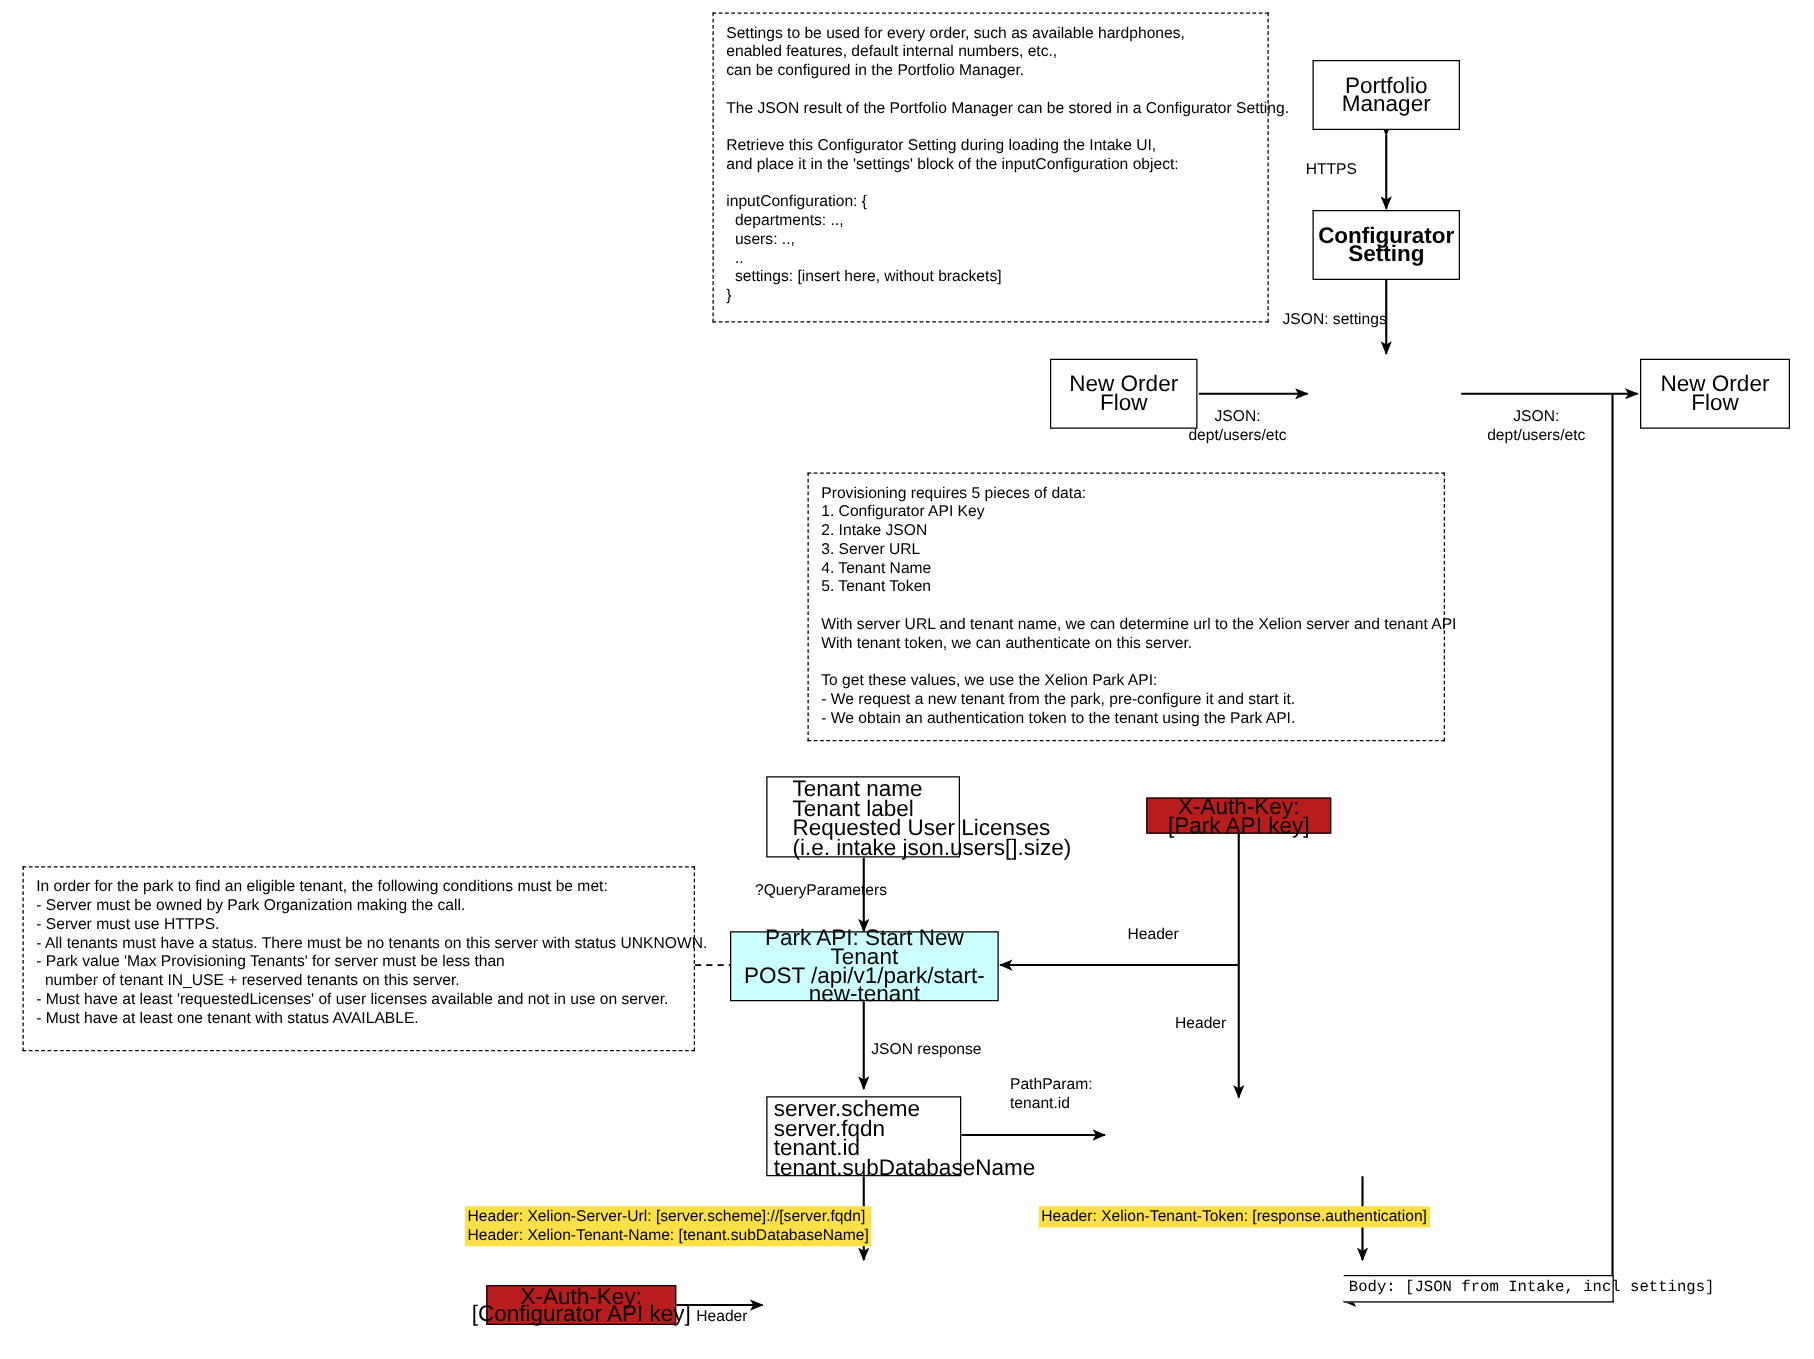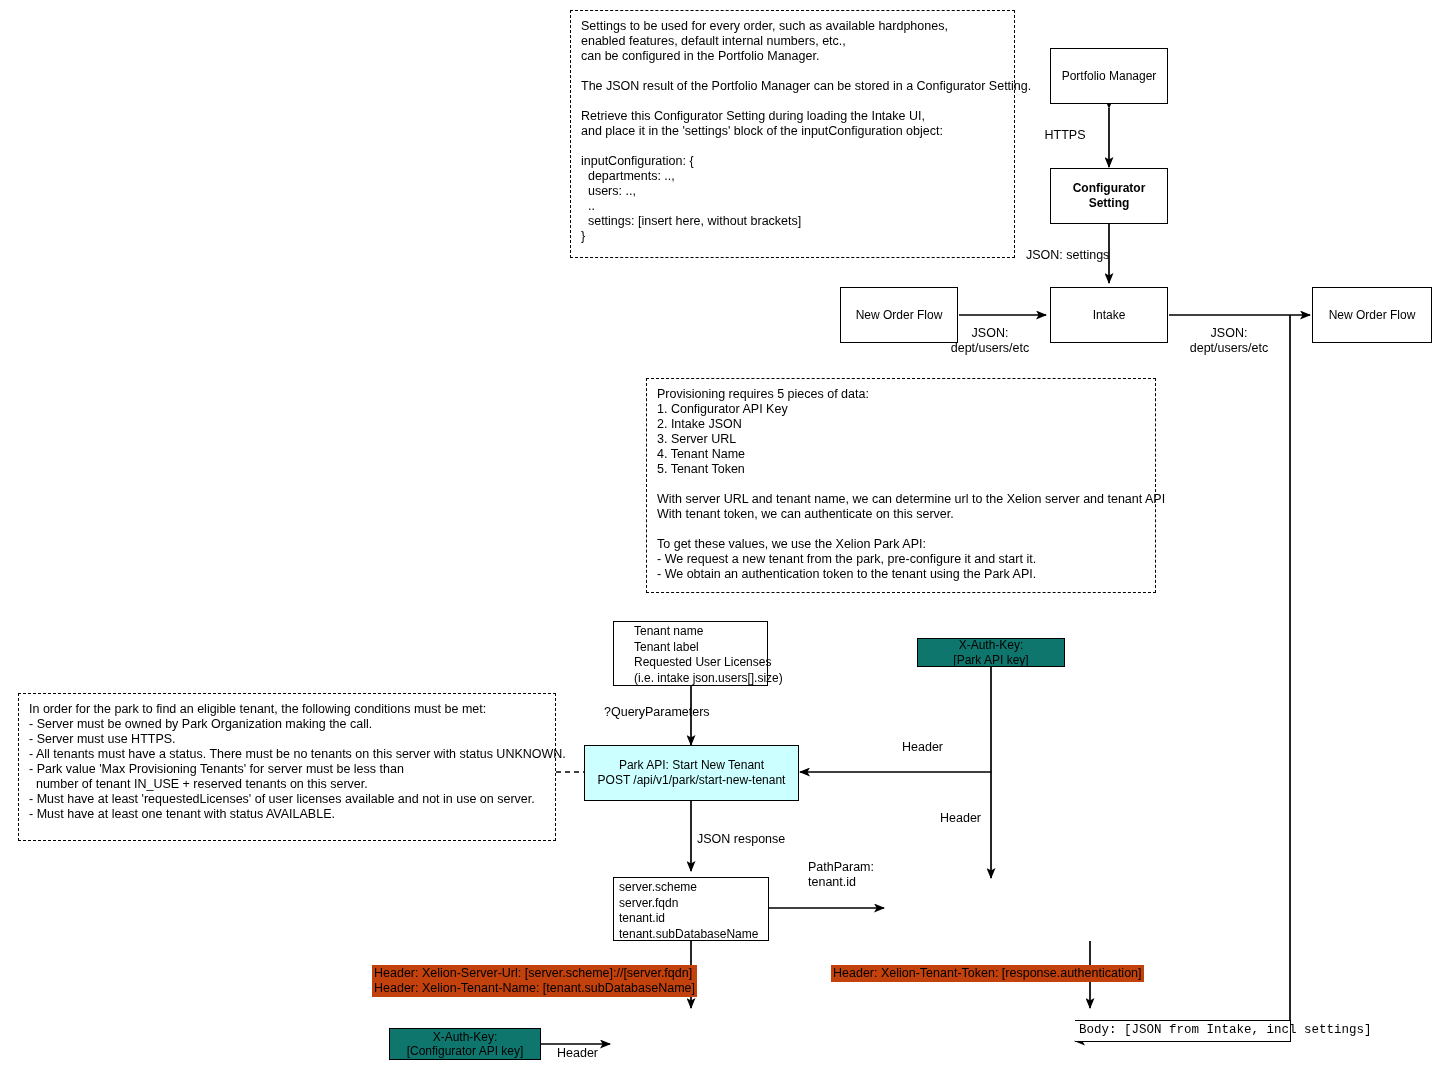--- a/index.html
+++ b/index.html
@@ -2,32 +2,32 @@
 <html><head>
 <meta charset="utf-8">
 <style>
   html,body{margin:0;padding:0;background:#ffffff;}
   body{width:1451px;height:1087px;position:relative;overflow:hidden;
        font-family:"Liberation Sans","DejaVu Sans",sans-serif;color:#000;}
   #canvas{position:absolute;left:0;top:0;width:1451px;height:1087px;}
   svg.wires{position:absolute;left:0;top:0;width:1451px;height:1087px;pointer-events:none;}
   .node{position:absolute;box-sizing:border-box;border:1.6px solid #000;
         display:flex;flex-direction:column;align-items:center;justify-content:center;
-        font-size:12px;line-height:15px;background:#fff;text-align:center;}
+        font-size:18px;line-height:15px;background:#fff;text-align:center;}
   .node.cyan{background:#ccffff;}
-  .node.yellow{background:#0f766e;}
+  .node.yellow{background:#b91c1c;}
   .node.left{align-items:flex-start;text-align:left;padding-left:5px;}
   .note{position:absolute;box-sizing:border-box;border:1.4px dashed #000;
         background:#fff;font-size:12.5px;line-height:15px;padding:8px 10px;
         white-space:pre;text-align:left;}
   .lbl{position:absolute;font-size:12.5px;line-height:15px;white-space:pre;
        text-align:center;background:transparent;}
   .lbl.l{text-align:left;}
   .hl{position:absolute;font-size:12.5px;line-height:15px;white-space:pre;
-      background:#c2410c;text-align:left;padding:1px 2px;}
+      background:#fde047;text-align:left;padding:1px 2px;}
   .bodybox{position:absolute;box-sizing:border-box;border:1.4px solid #000;
            border-left:none;background:#fff;font-size:12.5px;line-height:15px;
            padding:2px 4px;white-space:pre;}
 </style>
 </head>
 <body>
 
 <div id="canvas">
 
   <svg class="wires" viewBox="0 0 1451 1087">
@@ -109,21 +109,20 @@
   number of tenant IN_USE + reserved tenants on this server.
 - Must have at least 'requestedLicenses' of user licenses available and not in use on server.
 - Must have at least one tenant with status AVAILABLE.</div>
 
   <div class="node" style="left:1050px;top:48px;width:118px;height:56px;">Portfolio Manager</div>
 
   <div class="node" style="left:1050px;top:168px;width:118px;height:56px;font-weight:bold;">Configurator Setting</div>
 
   <div class="node" style="left:840px;top:287px;width:118px;height:56px;">New Order Flow</div>
 
-  <div class="node" style="left:1050px;top:287px;width:118px;height:56px;">Intake</div>
 
   <div class="node" style="left:1312px;top:287px;width:120px;height:56px;">New Order Flow</div>
 
   <div class="node left" style="left:613px;top:621px;width:155px;height:65px;white-space:pre;line-height:15.5px;justify-content:flex-start;padding-top:2px;padding-left:20px;">Tenant name
 Tenant label
 Requested User Licenses
 (i.e. intake json.users[].size)</div>
 
   <div class="node yellow" style="left:917px;top:638px;width:148px;height:29px;white-space:pre;line-height:14.5px;">X-Auth-Key:
 [Park API key]</div>

